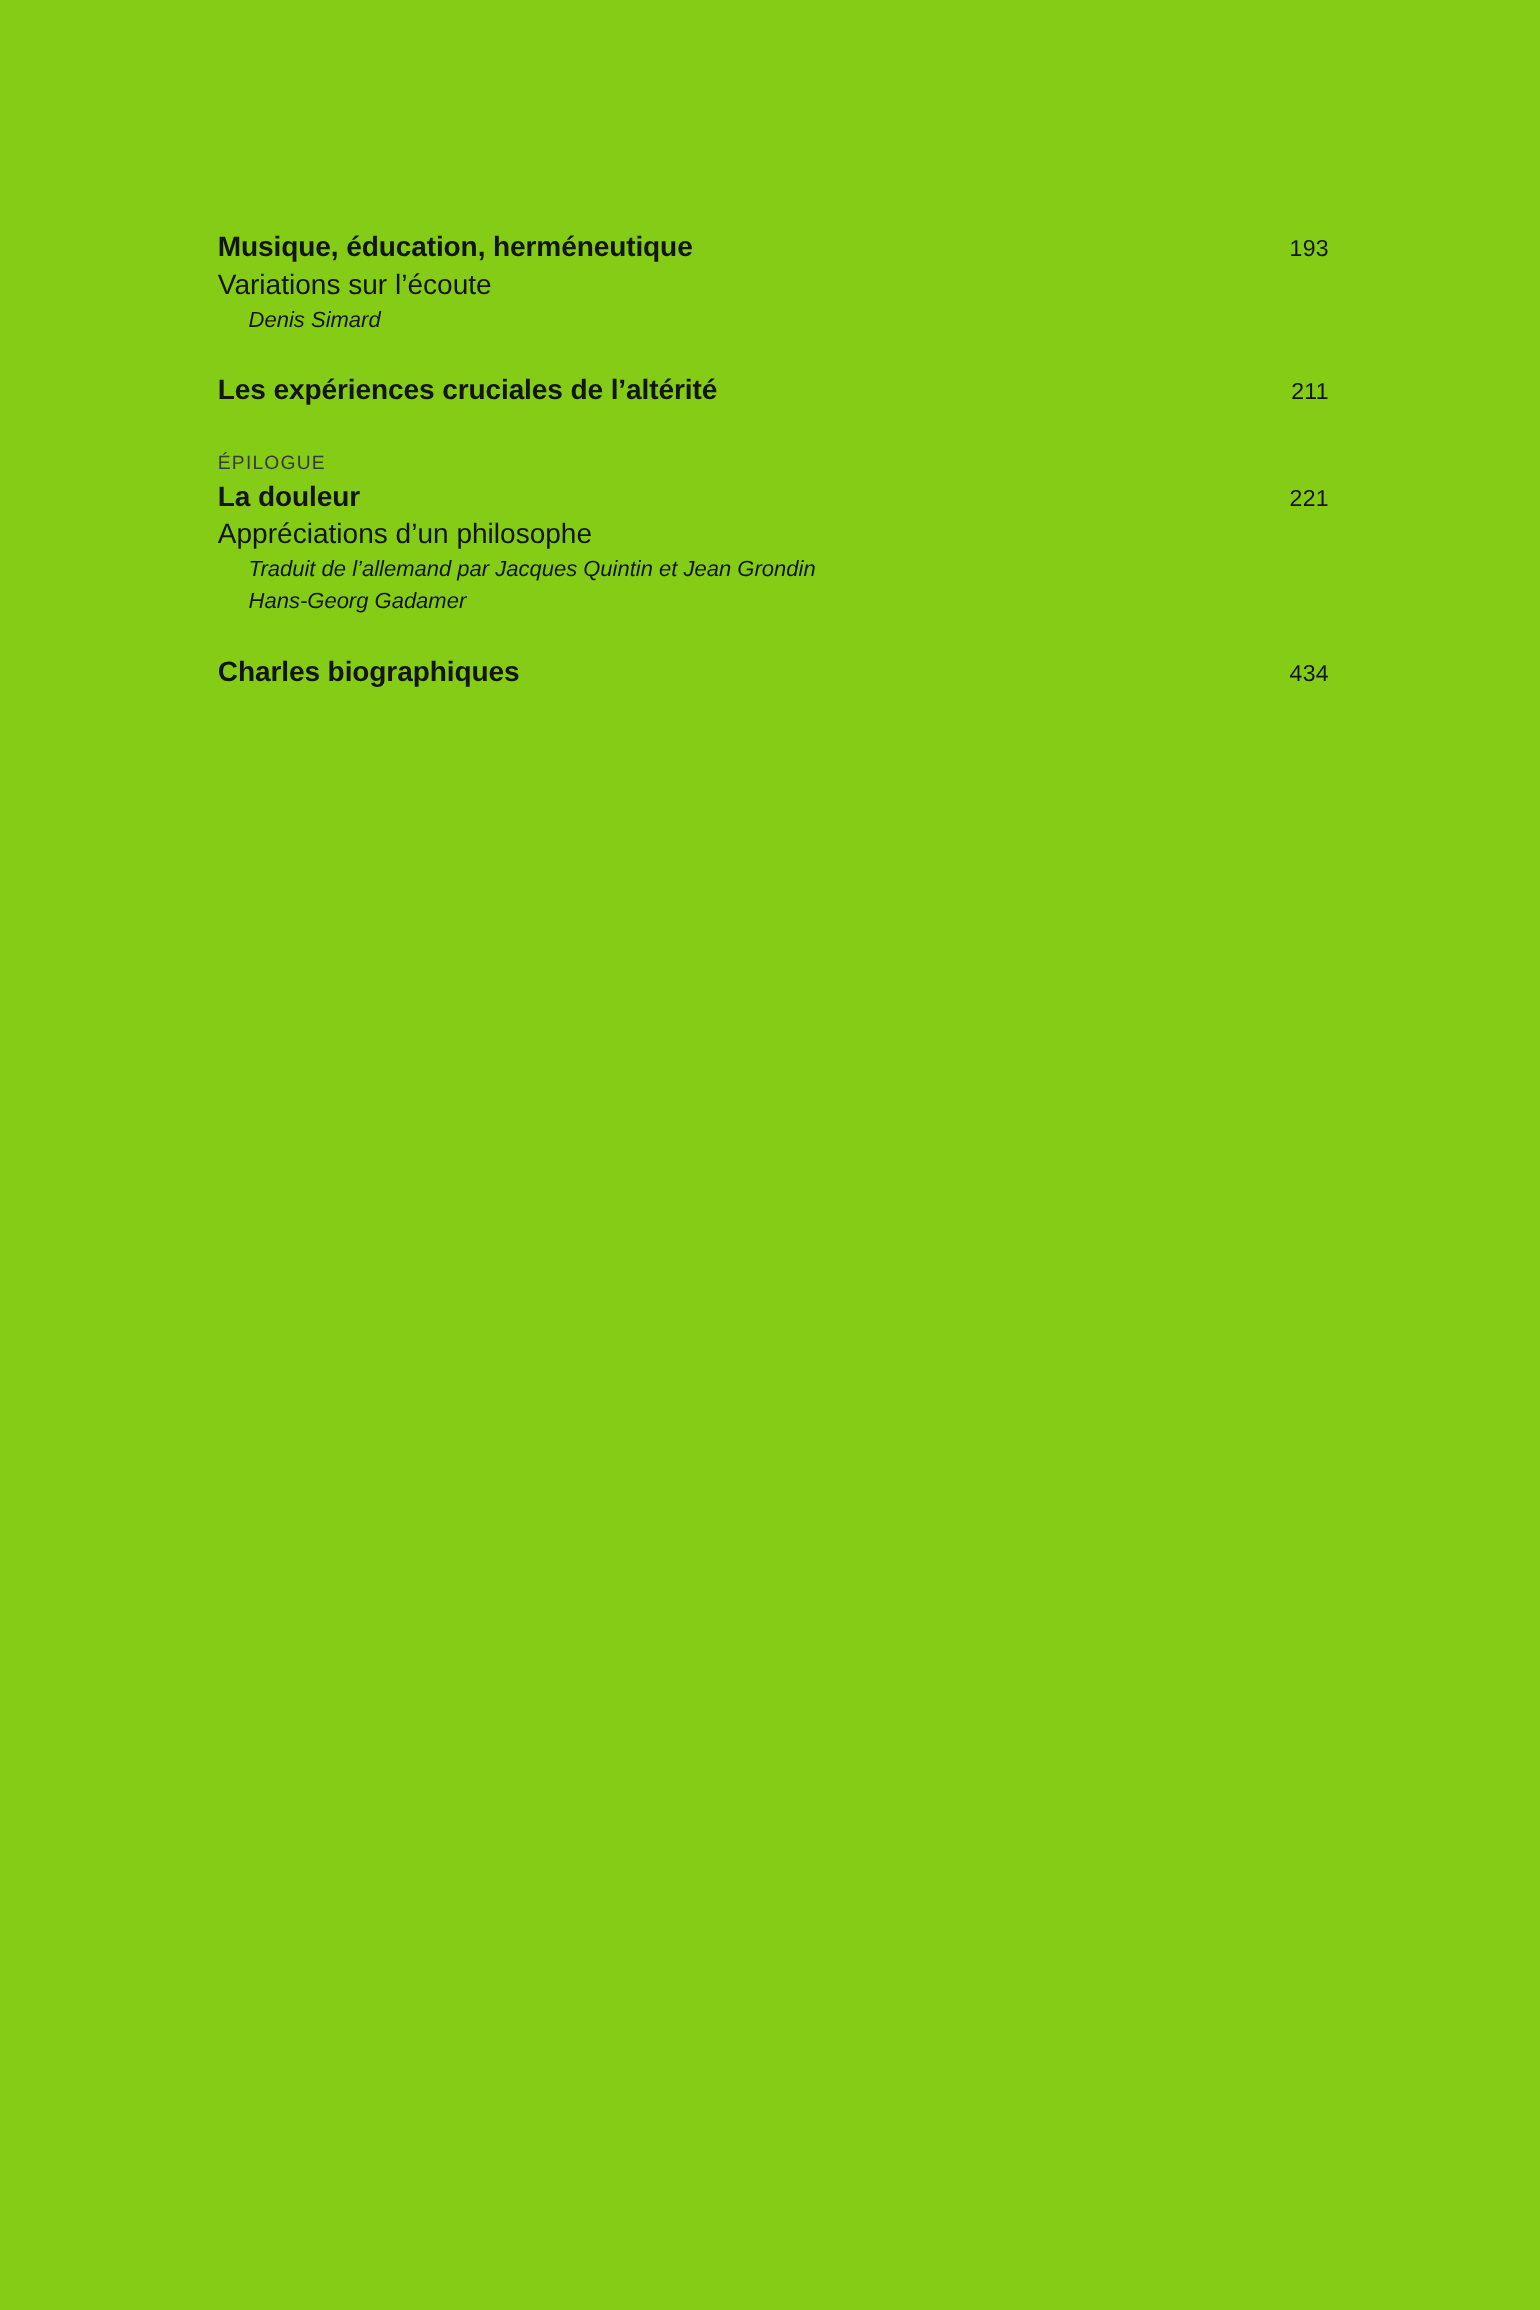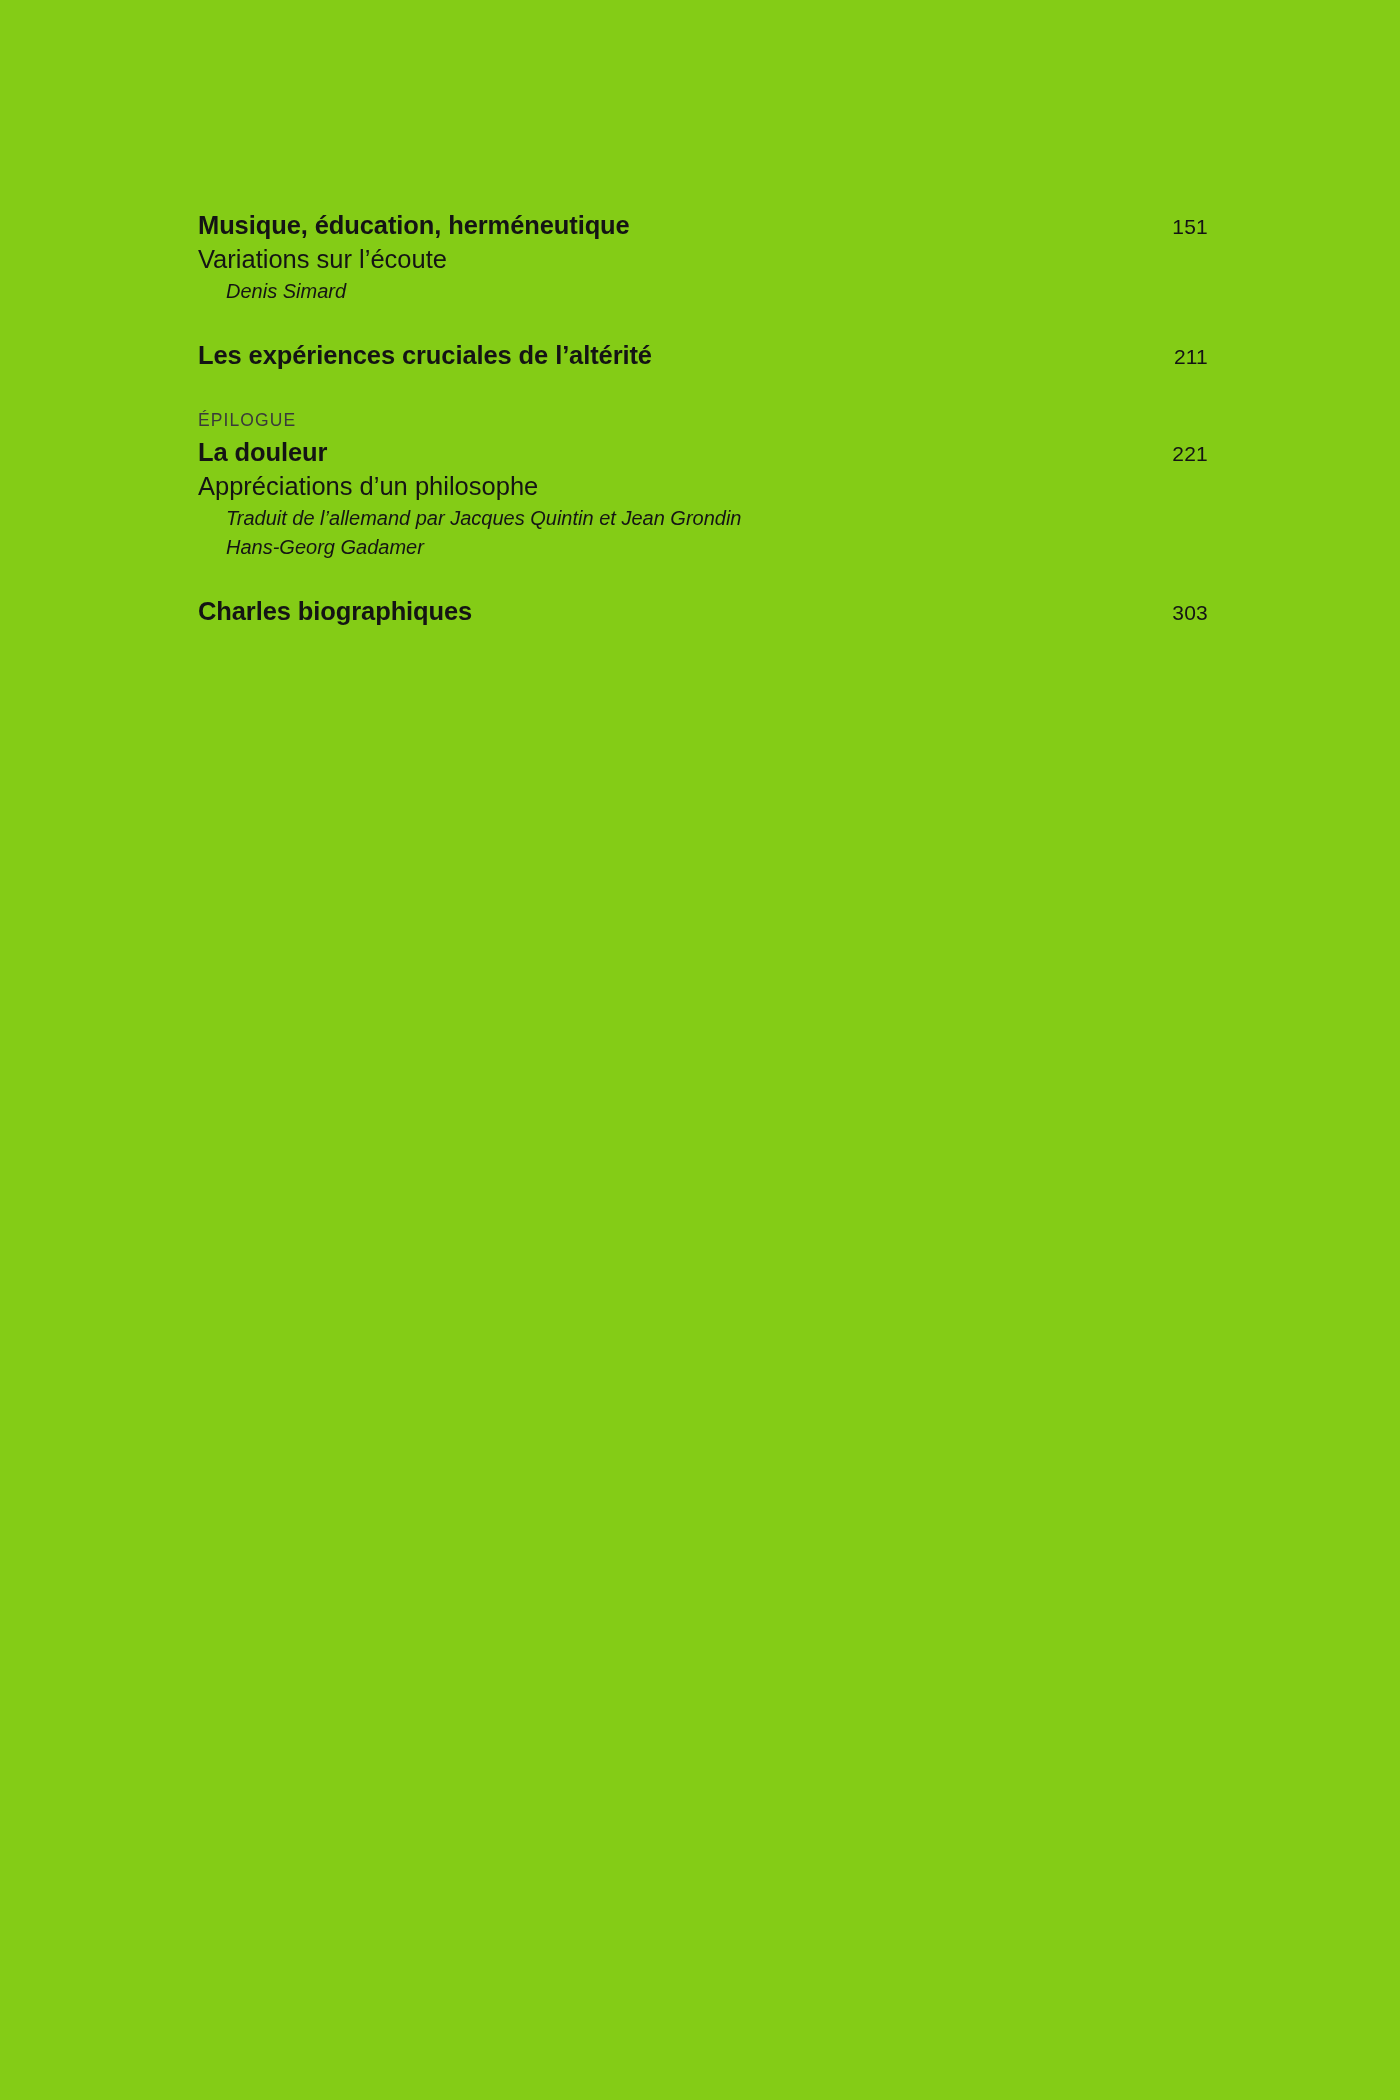--- a/index.html
+++ b/index.html
@@ -87,21 +87,21 @@
 </style>
 </head>
 <body>
 
 <div class="page">
   <div class="toc">
 
     <div class="entry gap-large">
       <div class="row">
         <div class="title-main">Musique, éducation, herméneutique</div>
-        <div class="page-num">151</div>
+        <div class="page-num">193</div>
       </div>
       <div class="subtitle">Variations sur l’écoute</div>
       <div class="author">Denis Simard</div>
     </div>
 
     <div class="entry gap-section">
       <div class="row">
         <div class="title-main">Les expériences cruciales de l’altérité</div>
         <div class="page-num">211</div>
       </div>
@@ -114,18 +114,18 @@
         <div class="page-num">221</div>
       </div>
       <div class="subtitle">Appréciations d’un philosophe</div>
       <div class="author">Traduit de l’allemand par Jacques Quintin et Jean Grondin</div>
       <div class="author">Hans-Georg Gadamer</div>
     </div>
 
     <div class="entry">
       <div class="row">
         <div class="title-main">Charles biographiques</div>
-        <div class="page-num">303</div>
+        <div class="page-num">434</div>
       </div>
     </div>
 
   </div>
 </div>
 
 </body></html>

